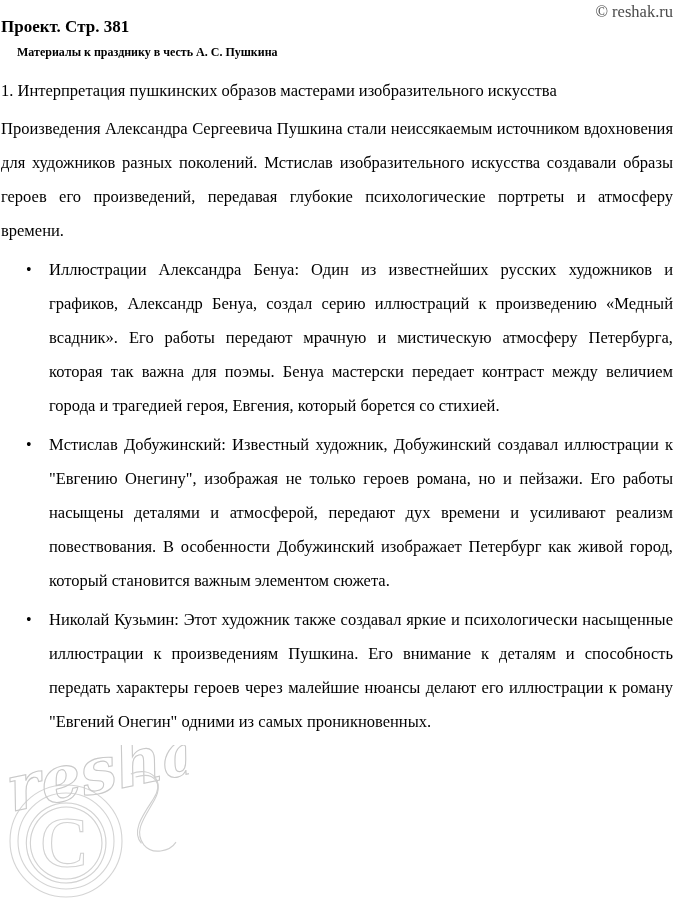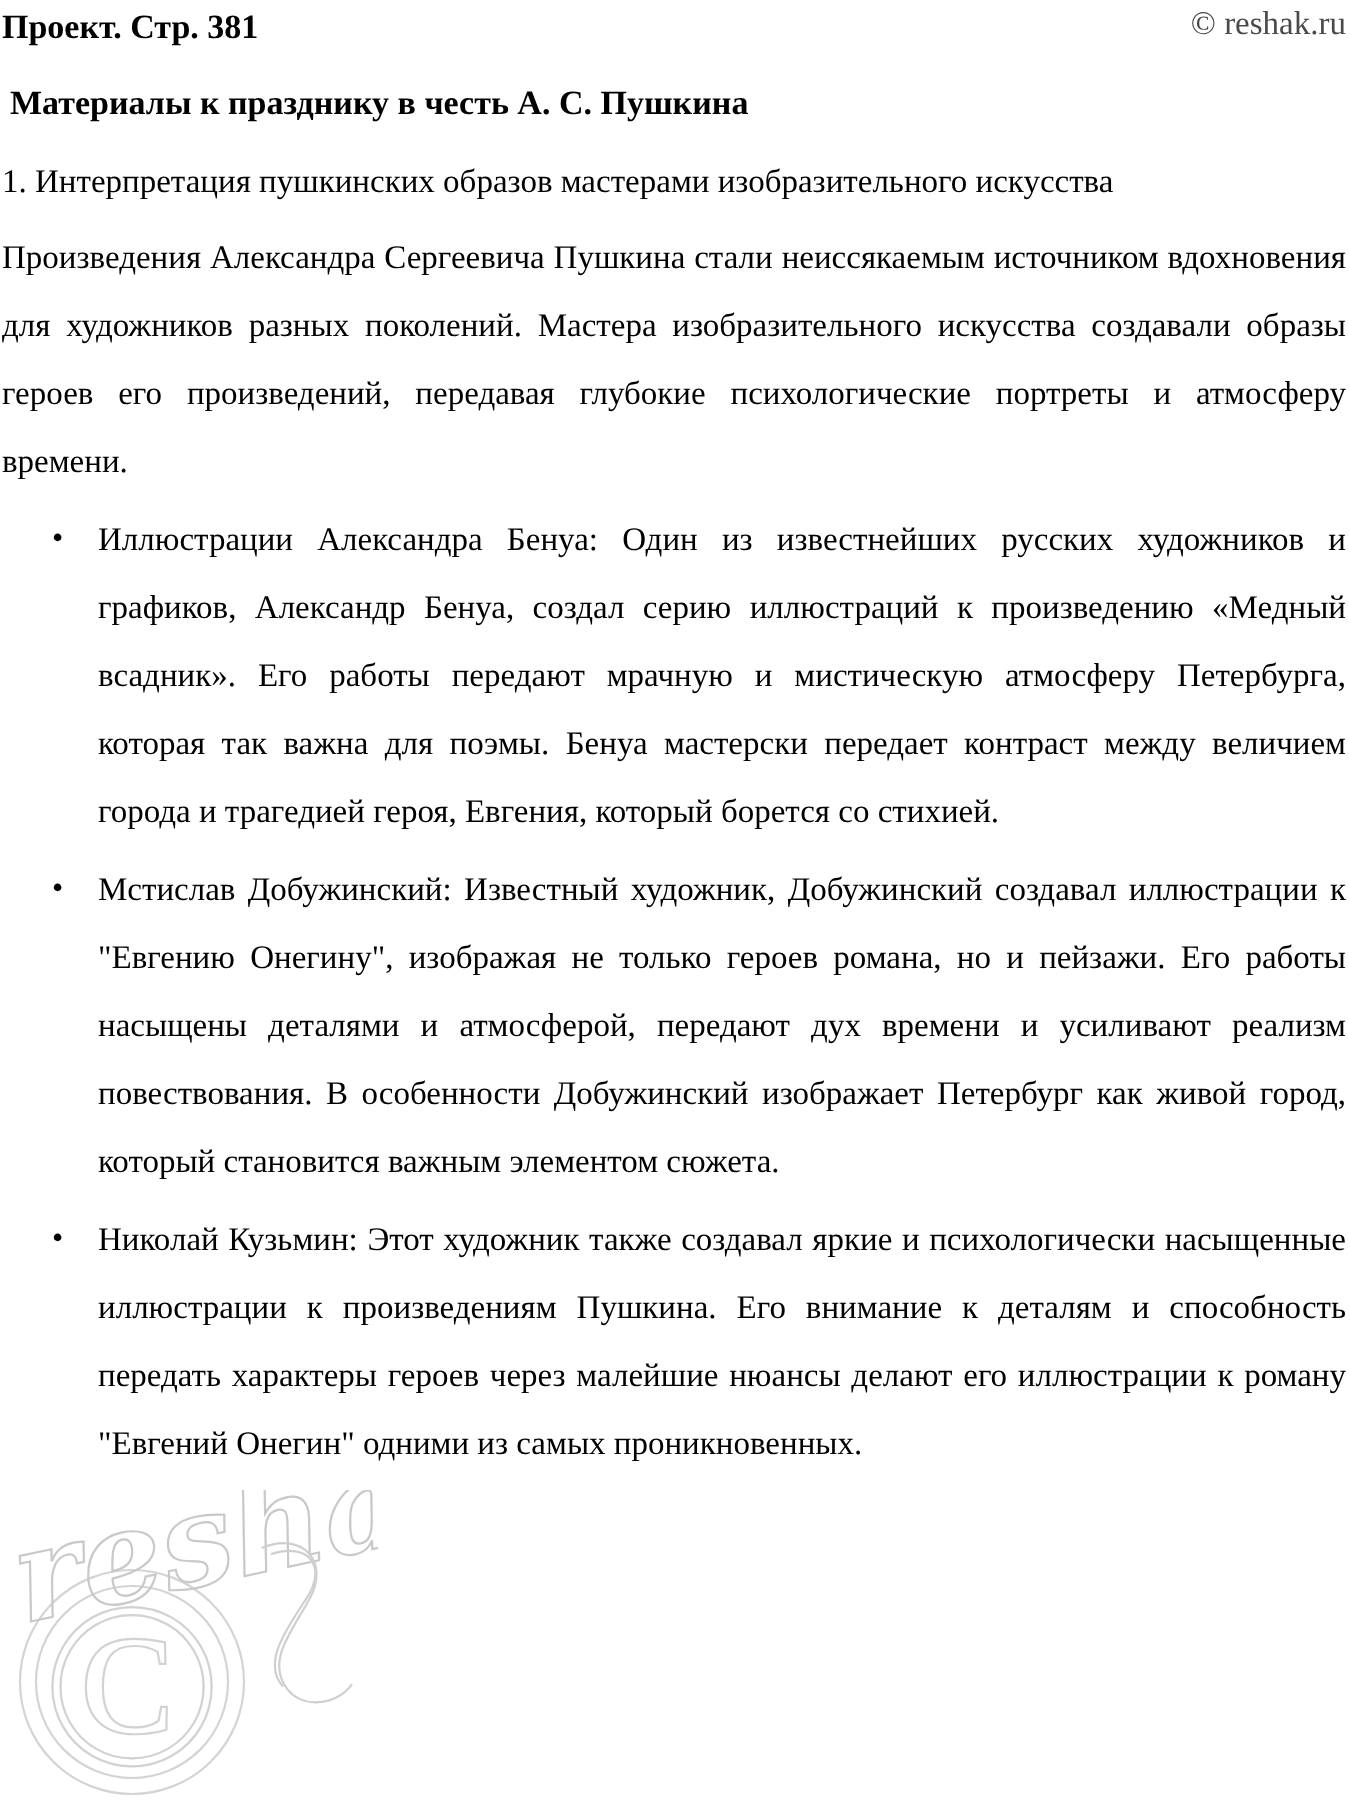--- a/index.html
+++ b/index.html
@@ -27,43 +27,43 @@
   }
 
   
   .topline {
     position: relative;
     height: 26px;
   }
   .doc-title {
     position: absolute;
     left: 0;
-    top: 3px;
+    top: 16px;
     font-size: 17px;
     font-weight: bold;
     line-height: 22px;
     white-space: nowrap;
   }
   .site-credit {
     position: absolute;
     right: 0;
     top: 1px;
     font-size: 16.5px;
     line-height: 22px;
     color: #4a4a4a;
     white-space: nowrap;
     text-align: right;
   }
 
   
   .heading-1 {
-    font-size: 17px;
+    font-size: 12px;
     font-weight: bold;
     line-height: 34px;
-    margin: 9px 0 0 4px;
+    margin: 9px 0 0 16px;
   }
   .heading-2 {
     font-size: 16.5px;
     font-weight: normal;
     line-height: 34px;
     margin: 5px 0 0 0;
     text-align: justify;
     text-align-last: left;
     hyphens: none;
   }
@@ -139,21 +139,21 @@
 
   <div class="topline">
     <div class="doc-title">Проект. Стр. 381</div>
     <div class="site-credit">© reshak.ru</div>
   </div>
 
   <h1 class="heading-1">Материалы к празднику в честь А. С. Пушкина</h1>
 
   <h2 class="heading-2">1. Интерпретация пушкинских образов мастерами изобразительного искусства</h2>
 
-  <p class="body-par">Произведения Александра Сергеевича Пушкина стали неиссякаемым источником вдохновения для художников разных поколений. Мастера изобразительного искусства создавали образы героев его произведений, передавая глубокие психологические портреты и атмосферу времени.</p>
+  <p class="body-par">Произведения Александра Сергеевича Пушкина стали неиссякаемым источником вдохновения для художников разных поколений. Мстислав изобразительного искусства создавали образы героев его произведений, передавая глубокие психологические портреты и атмосферу времени.</p>
 
   <ul class="bullet-list">
 
     <li class="bullet-item">
       <span class="bullet-marker">•</span><span class="lead-in">Иллюстрации Александра Бенуа</span><span>: </span><span>Один из известнейших русских художников и графиков, Александр Бенуа, создал серию иллюстраций к произведению «Медный всадник». Его работы передают мрачную и мистическую атмосферу Петербурга, которая так важна для поэмы. Бенуа мастерски передает контраст между величием города и трагедией героя, Евгения, который борется со стихией.</span>
     </li>
 
     <li class="bullet-item">
       <span class="bullet-marker">•</span><span class="lead-in">Мстислав Добужинский</span><span>: </span><span>Известный художник, Добужинский создавал иллюстрации к "Евгению Онегину", изображая не только героев романа, но и пейзажи. Его работы насыщены деталями и атмосферой, передают дух времени и усиливают реализм повествования. В особенности Добужинский изображает Петербург как живой город, который становится важным элементом сюжета.</span>
     </li>

